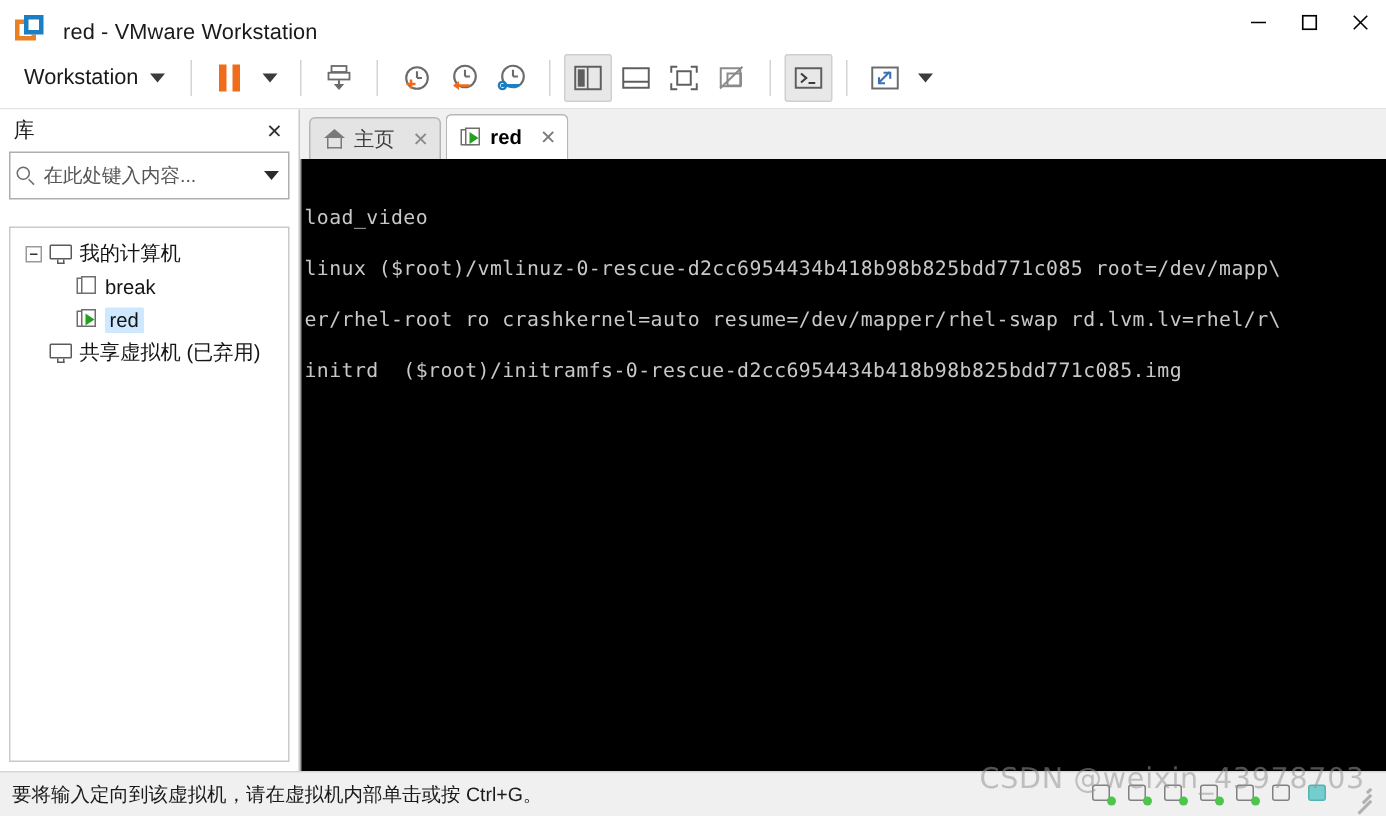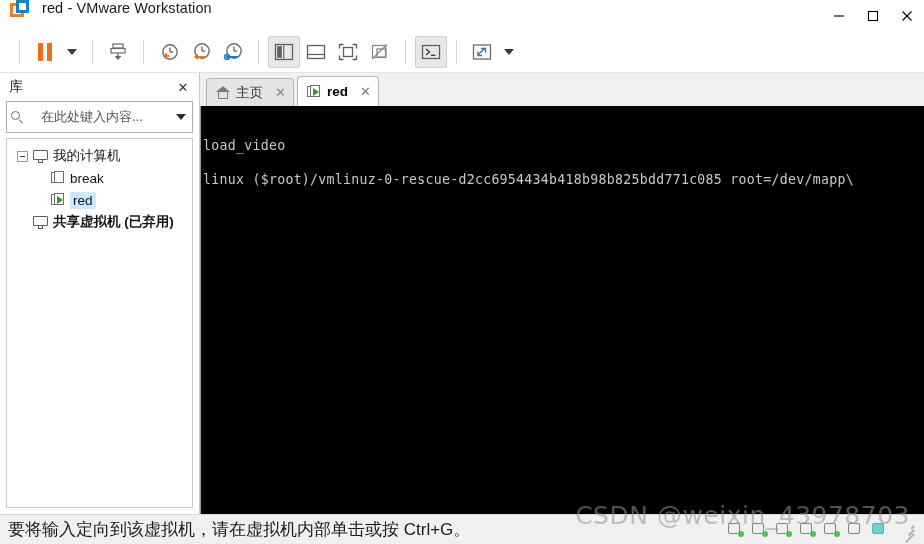--- a/index.html
+++ b/index.html
@@ -12,21 +12,21 @@
   .app {
     width: 924px; height: 544px;
     display: flex; flex-direction: column;
     background: #ffffff;
     position: relative;
   }
 
   
   .titlebar {
     height: 31px;
-    display: flex; align-items: flex-start;
+    display: flex; align-items: flex-end;
     background: #ffffff;
     flex: 0 0 31px;
     border-bottom: 1px solid #ffffff;
   }
   .vm-logo {
     width: 20px; height: 20px;
     margin-left: 10px; margin-right: 12px;
     position: relative; flex: 0 0 20px;
   }
   .vm-logo .sq-orange {
@@ -116,21 +116,21 @@
     margin-left: auto; font-size: 13px; color: #333;
     width: 16px; text-align: center;
   }
   .lib-search {
     margin: 0 6px 5px 6px;
     height: 32px;
     border: 1px solid #aeaeae;
     background: #fff;
     display: flex; align-items: center;
     padding: 12px 4px;
-    gap: 17px;
+    gap: 5px;
   }
   .mag {
     width: 13px; height: 13px; flex: 0 0 13px;
     position: relative;
   }
   .mag i {
     position: absolute; left: 0; top: 0;
     width: 9px; height: 9px;
     border: 1.4px solid #6b6b6b; border-radius: 50%;
   }
@@ -145,35 +145,35 @@
   }
   .search-caret {
     width: 0; height: 0; flex: 0 0 auto;
     border-left: 5px solid transparent;
     border-right: 5px solid transparent;
     border-top: 6px solid #2b2b2b;
     margin-right: 2px;
   }
   .tree {
     flex: 1 1 auto;
-    margin: 0 6px 6px 6px;
+    margin: 13px 6px 6px 6px;
     border: 1px solid #c9c9c9;
     background: #fff;
     padding: 6px 4px;
     overflow: hidden;
   }
   .tnode {
     display: flex; align-items: center;
     height: 22px; gap: 5px;
     font-size: 13.5px; color: #141414;
     white-space: nowrap;
   }
   .tnode.lvl1 { padding-left: 6px; }
   .tnode.lvl2 { padding-left: 40px; }
-  .tnode.lvl1b { padding-left: 22px; font-weight: bold; }
+  .tnode.lvl1b { padding-left: 22px; }
   .expander {
     width: 11px; height: 11px; flex: 0 0 11px;
     border: 1px solid #9a9a9a; background: #fff;
     position: relative;
   }
   .expander b {
     position: absolute; left: 2px; top: 4px;
     width: 5px; height: 1px; background: #333;
   }
   .icon-monitor {
@@ -287,21 +287,21 @@
 
   
   .statusbar {
     height: 30px; flex: 0 0 30px;
     display: flex; align-items: center;
     background: #f0f0f0;
     padding: 0 6px 0 8px;
     border-top: 1px solid #d7d7d7;
     position: relative;
   }
-  .status-text { font-size: 17px; color: #1a1a1a; }
+  .status-text { font-size: 13px; color: #1a1a1a; }
   .status-icons {
     margin-left: auto;
     display: flex; align-items: center; gap: 9px;
     padding-right: 4px;
   }
   .sicon {
     width: 15px; height: 13px; position: relative;
     opacity: 0.85;
   }
   .sicon .dot {
@@ -323,21 +323,21 @@
     transform: rotate(-45deg); transform-origin: right center;
   }
   .grip i:nth-child(1) { bottom: 2px; width: 12px; }
   .grip i:nth-child(2) { bottom: 6px; width: 8px; }
   .grip i:nth-child(3) { bottom: 10px; width: 4px; }
 
   .watermark {
     position: absolute;
     right: 14px; bottom: 14px;
     font-family: "DejaVu Sans", sans-serif;
-    font-size: 25px;
+    font-size: 19px;
     color: rgba(150,150,150,0.55);
     letter-spacing: 0.5px;
     pointer-events: none;
     white-space: nowrap;
   }
 </style>
 </head>
 <body>
 
 <div class="app">
@@ -363,20 +363,24 @@
         <svg width="12" height="12" viewBox="0 0 12 12">
             <line x1="1.5" y1="1.5" x2="10.5" y2="10.5" stroke="#000" stroke-width="1.1"></line>
             <line x1="10.5" y1="1.5" x2="1.5" y2="10.5" stroke="#000" stroke-width="1.1"></line>
           </svg>
       </div>
     </div>
   </div>
 
   <div class="toolbar">
 
+    <div class="tb-menu">
+      <span>Workstation</span>
+      <span class="caret"></span>
+    </div>
 
     <div class="tb-sep"></div>
 
     <div class="tb-btn">
       <span class="pause-bars">
           <i></i>
           <i></i>
         </span>
     </div>
     <div class="tb-btn narrow">
@@ -563,20 +567,22 @@
           </span>
           <span>red</span>
           <span class="tclose">✕</span>
         </div>
       </div>
 
       <div class="console">
         <div class="term">
 <div>load_video</div>
 <div>linux ($root)/vmlinuz-0-rescue-d2cc6954434b418b98b825bdd771c085 root=/dev/mapp\</div>
+<div>er/rhel-root ro crashkernel=auto resume=/dev/mapper/rhel-swap rd.lvm.lv=rhel/r\</div>
+<div>initrd  ($root)/initramfs-0-rescue-d2cc6954434b418b98b825bdd771c085.img</div>
           
         </div>
       </div>
 
     </div>
   </div>
 
   <div class="statusbar">
     <span class="status-text">要将输入定向到该虚拟机，请在虚拟机内部单击或按 Ctrl+G。</span>
     <span class="status-icons">

